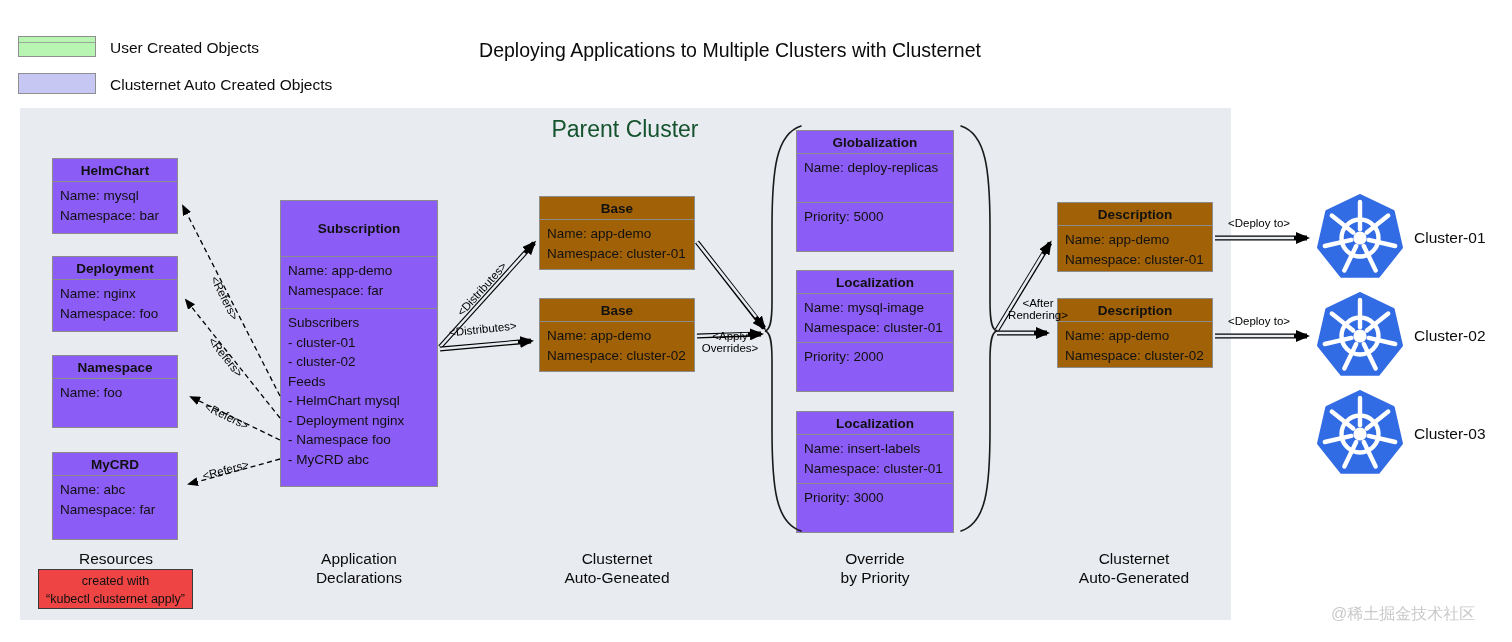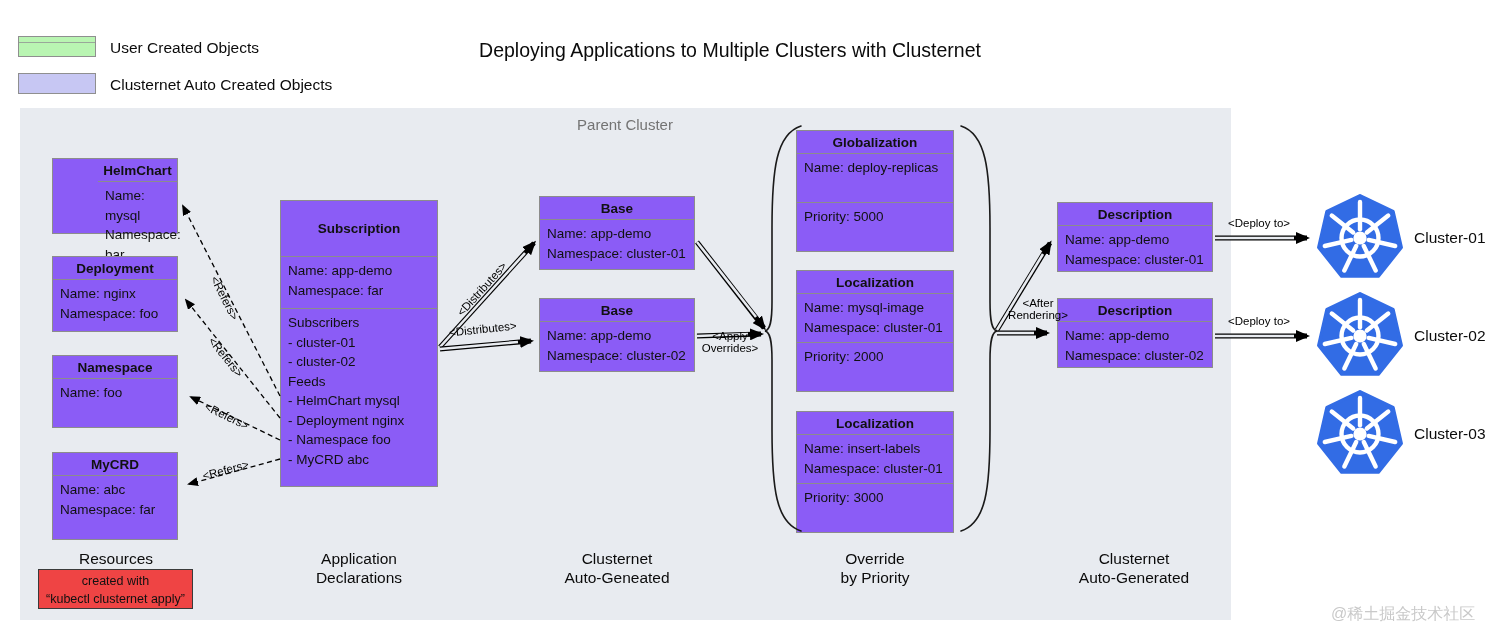--- a/index.html
+++ b/index.html
@@ -11,24 +11,24 @@
   .swatch{position:absolute;width:78px;height:21px;border:1px solid #8f8f8f;box-sizing:border-box;}
   .swatch-green{background:#b9f5b2;}
   .swatch-green .cap{height:5px;border-bottom:1px solid #9aa79a;}
   .swatch-purple{background:#c7c7f3;}
   .legend-label{position:absolute;font-size:15.5px;color:#0b0b0b;}
   
   .main-title{position:absolute;left:380px;top:39px;width:700px;text-align:center;
     font-size:19.5px;font-weight:500;color:#0b0b0b;}
   .parent-bg{position:absolute;left:20px;top:108px;width:1211px;height:512px;background:#e8ebf0;}
   .parent-label{position:absolute;left:520px;top:116px;width:210px;text-align:center;
-    font-size:15px;color:#737373;}
+    font-size:23px;color:#14532d;}
   
   .node{position:absolute;border:1px solid #8c8c8c;box-sizing:border-box;font-size:13.5px;background:#8b5cf6;}
-  .node.purple{background:#8b5cf6;}
+  .node.purple{background:#a16207;}
   .node .hd{font-weight:700;text-align:center;border-bottom:1px solid #8c8c8c;
     height:23px;line-height:23px;box-sizing:border-box;}
   .node .bd{padding:4px 7px;line-height:1.45;}
   .node .sec{border-top:1px solid #8c8c8c;padding:4px 7px;line-height:1.45;box-sizing:border-box;}
   .sub-hd{font-weight:700;text-align:center;height:55px;line-height:55px;box-sizing:border-box;}
   
   .col-label{position:absolute;width:160px;text-align:center;font-size:15.5px;line-height:1.25;
     white-space:pre-line;color:#0b0b0b;}
   .created-box{position:absolute;left:38px;top:569px;width:155px;height:40px;background:#ef4444;
     border:1.5px solid #3a3a3a;box-sizing:border-box;text-align:center;font-size:12.5px;
@@ -56,21 +56,21 @@
     </div>
   <div class="legend-label" style="left:110px;top:39px;">User Created Objects</div>
   <div class="swatch swatch-purple" style="left:18px;top:73px;"></div>
   <div class="legend-label" style="left:110px;top:76px;">Clusternet Auto Created Objects</div>
 
   <div class="main-title">Deploying Applications to Multiple Clusters with Clusternet</div>
 
   <div class="parent-bg"></div>
   <div class="parent-label">Parent Cluster</div>
 
-  <div class="node" style="left:52px;top:158px;width:126px;height:76px;padding-left:45px;">
+  <div class="node" style="left:52px;top:158px;width:126px;height:76px;">
     <div class="hd">HelmChart</div>
     <div class="bd">
       <div>Name: mysql</div>
       <div>Namespace: bar</div>
     </div>
   </div>
   <div class="node" style="left:52px;top:256px;width:126px;height:76px;">
     <div class="hd">Deployment</div>
     <div class="bd">
       <div>Name: nginx</div>

